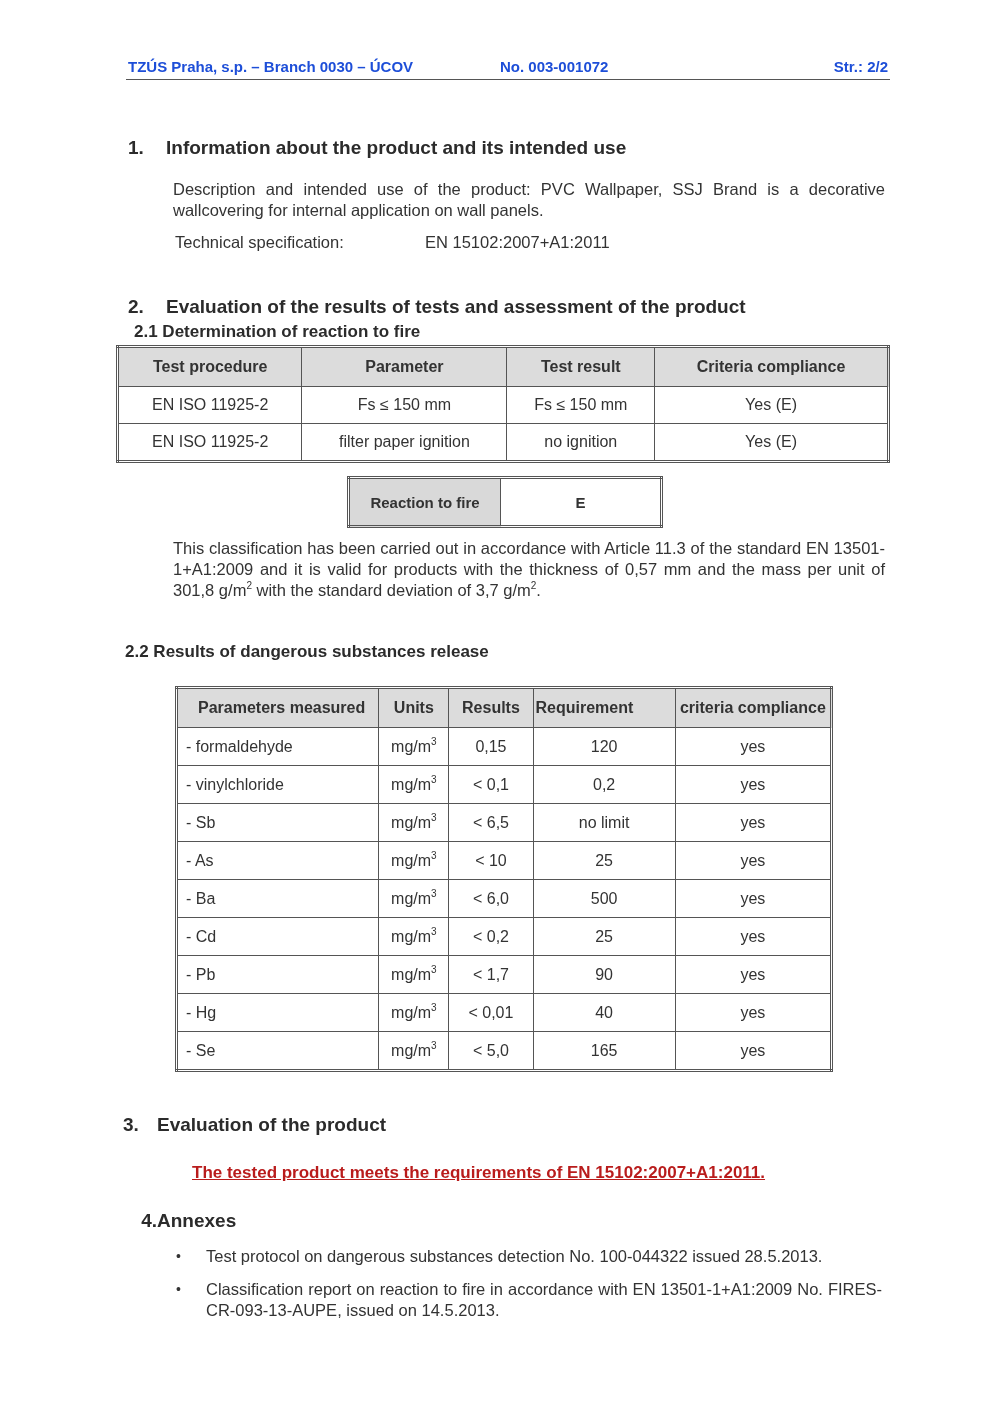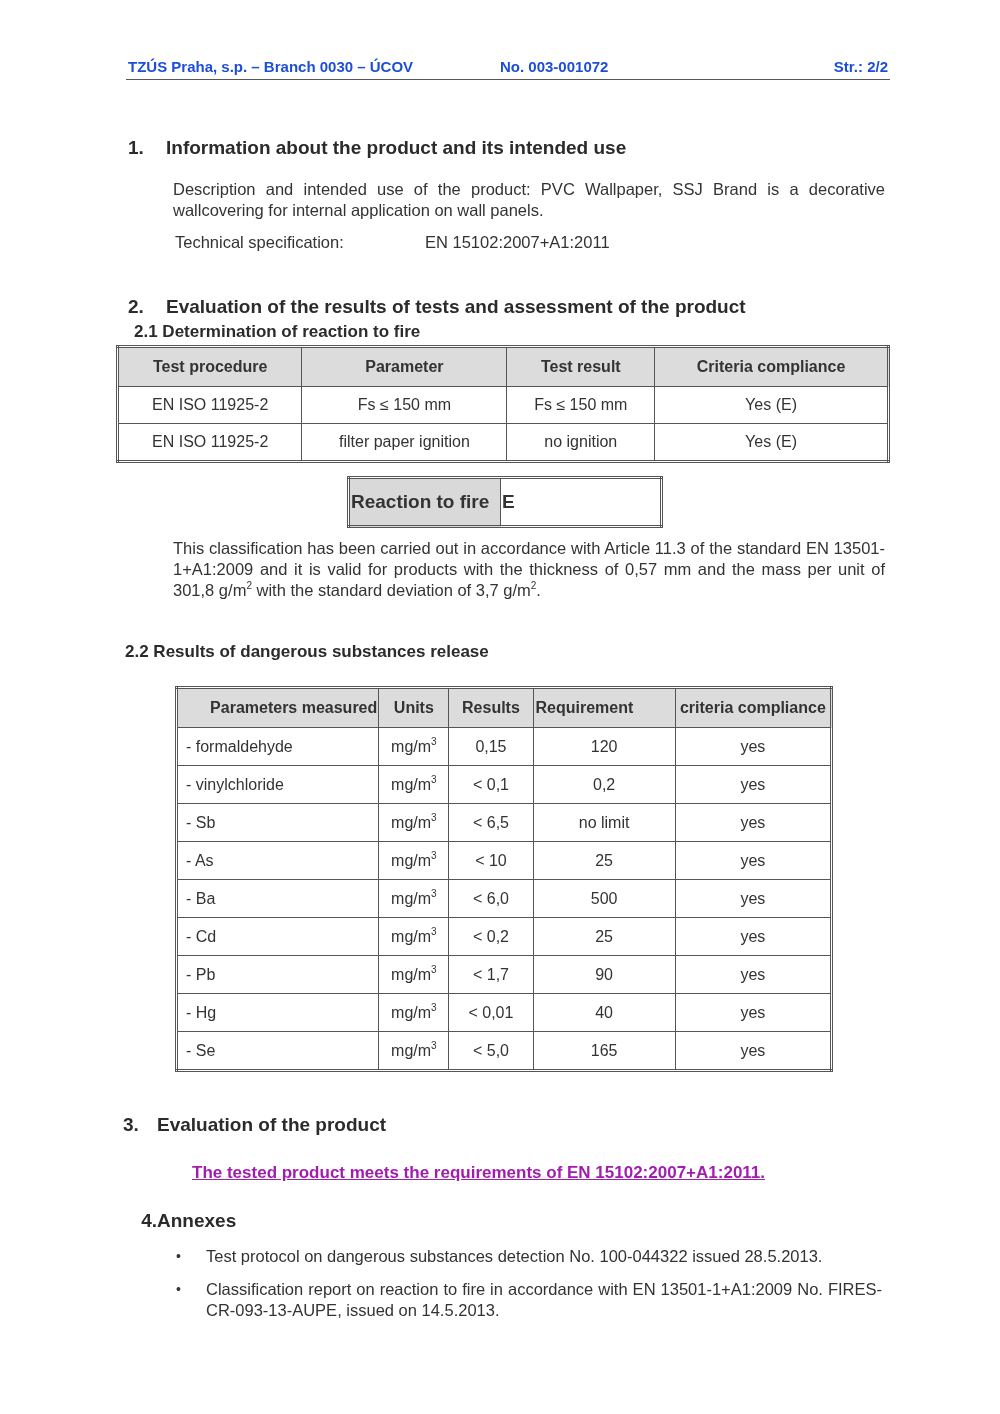--- a/index.html
+++ b/index.html
@@ -20,33 +20,33 @@
   h2.sub { margin: 0; font-size: 17px; font-weight: bold; color: #2b2b2b; position: absolute; }
 
   .para { font-size: 16.5px; line-height: 21px; color: #333; position: absolute; text-align: justify; }
 
   table { border-collapse: collapse; position: absolute; }
   .fire-table { left: 116px; top: 345px; width: 774px; border: 3px double #555; }
   .fire-table th, .fire-table td { border: 1px solid #555; height: 34px; text-align: center; font-size: 16px; color: #333; }
   .fire-table th { background: #dcdcdc; font-weight: bold; height: 36px; }
 
   .rtf-table { left: 347px; top: 476px; width: 316px; border: 3px double #555; }
-  .rtf-table td { border: 1px solid #555; height: 44px; font-size: 19px; font-weight: bold; text-align: left; color: #333; }
+  .rtf-table td { border: 1px solid #555; height: 44px; font-size: 15px; font-weight: bold; text-align: center; color: #333; }
   .rtf-table td.lbl { background: #d9d9d9; width: 148px; }
 
   .sub-table { left: 175px; top: 686px; width: 658px; border: 3px double #555; }
   .sub-table th, .sub-table td { border: 1px solid #555; font-size: 16px; color: #333; height: 35px; }
   .sub-table th { background: #dcdcdc; font-weight: bold; height: 36px; }
-  .sub-table th.c1 { text-align: right; padding-left: 8px; }
+  .sub-table th.c1 { text-align: center; padding-left: 8px; }
   .sub-table th.c4 { text-align: left; padding-left: 2px; }
   .sub-table td.c1 { text-align: left; padding-left: 8px; }
   .sub-table td { text-align: center; }
   sup { font-size: 10px; vertical-align: 7px; line-height: 0; }
 
-  .conclusion { left: 192px; top: 1163px; font-size: 17px; font-weight: bold; text-decoration: underline; color: #a21caf; position: absolute; }
+  .conclusion { left: 192px; top: 1163px; font-size: 17px; font-weight: bold; text-decoration: underline; color: #b91c1c; position: absolute; }
 
   .annex-list { position: absolute; left: 172px; top: 1246px; width: 710px; margin: 0; padding: 0; list-style: none; }
   .annex-list li { position: relative; padding-left: 34px; font-size: 16.5px; line-height: 21px; color: #333; text-align: justify; margin-bottom: 12px; }
   .annex-list li .bullet { position: absolute; left: 4px; top: 0; font-size: 14px; }
 </style>
 </head>
 <body>
 
 <div class="abs hdr">
   <span class="left">TZÚS Praha, s.p. – Branch 0030 – ÚCOV</span>

